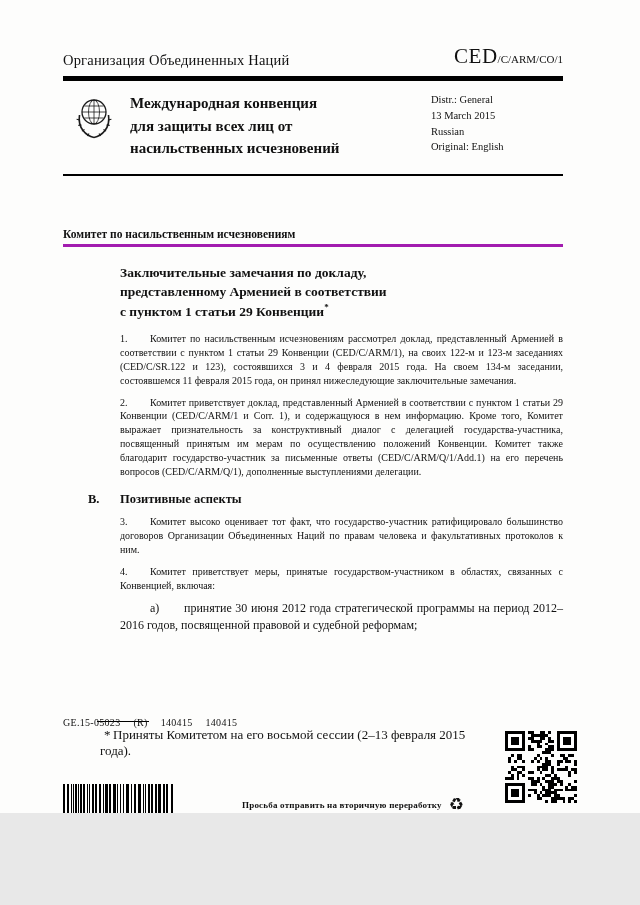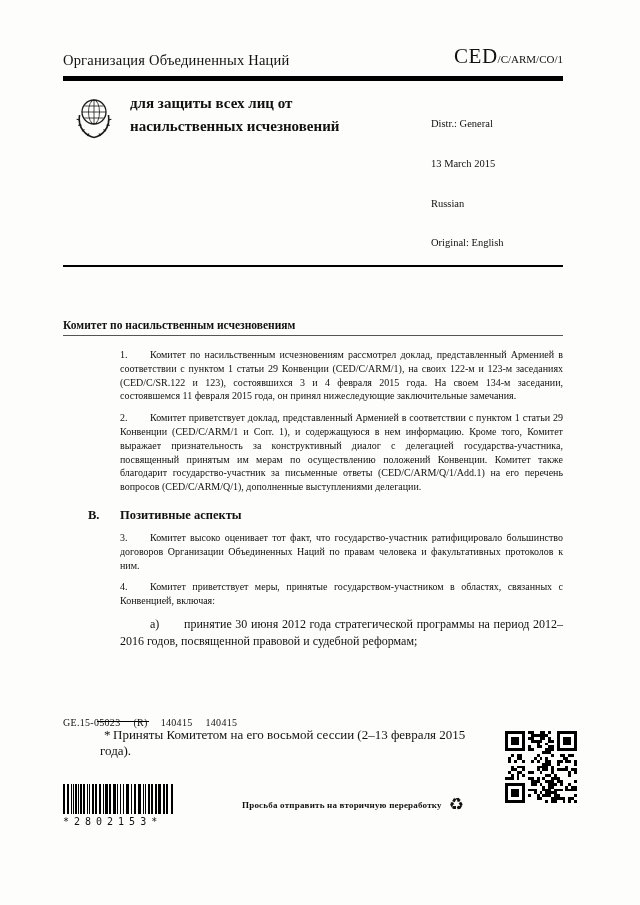--- a/index.html
+++ b/index.html
@@ -1,20 +1,20 @@
 <!DOCTYPE html>
 <html><head>
 <meta charset="utf-8">
 <style>
   * { box-sizing: border-box; margin: 0; padding: 0; }
   html, body { background: #e8e8e8; }
   body { font-family: "Liberation Serif", serif; color: #111; }
   .page {
     position: relative;
-    width: 640px; height: 905px;
+    width: 640px; height: 813px;
     margin: 0 auto;
     background: #fdfdfc;
     overflow: hidden;
   }
   .content { padding: 0 77px 0 63px; }
 
   
   .top-header {
     margin-top: 44px;
     display: flex; justify-content: space-between; align-items: flex-end;
@@ -28,28 +28,28 @@
   
   .masthead {
     display: flex; align-items: flex-start;
     padding: 11px 0 14px 8px;
     border-bottom: 2px solid #000;
   }
   .emblem { width: 46px; height: 50px; flex: 0 0 auto; margin-top: 1px; }
   .conv-title { margin-left: 13px; font-weight: bold; font-size: 15px; line-height: 1.5; }
   .conv-title span { display: block; }
   .distr-block { margin-left: auto; font-size: 10.5px; line-height: 1.5; width: 132px; }
-  .distr-block span { display: block; margin-top: 24px; }
+  .distr-block span { display: block; }
 
   
   .committee {
     margin-top: 52px;
     font-weight: bold; font-size: 11.5px;
     padding-bottom: 4px;
-    border-bottom: 1px solid #a21caf;
+    border-bottom: 3px solid #a21caf;
   }
 
   
   .doc-title { margin: 16px 0 0 57px; font-weight: bold; font-size: 13.5px; line-height: 1.42; }
   .doc-title span.line { display: block; }
   .doc-title sup { font-size: 9px; vertical-align: super; }
 
   .para { margin: 8px 0 0 57px; font-size: 10px; line-height: 1.38; text-align: justify; }
   .para:first-of-type { margin-top: 12px; }
   .pnum { display: inline-block; width: 30px; }
@@ -105,33 +105,39 @@
           <line x1="13.3" y1="13" x2="32.7" y2="13" stroke-width="0.8"></line>
           <line x1="13.3" y1="25" x2="32.7" y2="25" stroke-width="0.8"></line>
           <line x1="23" y1="7" x2="23" y2="31" stroke-width="0.8"></line>
           <path d="M8.5 22 C6.5 35 15 43 23 44.5" stroke-width="1.6"></path>
           <path d="M37.5 22 C39.5 35 31 43 23 44.5" stroke-width="1.6"></path>
           <path d="M9 27 l-3.4 -0.8 M10.5 32 l-3.2 0.4 M13.5 36.5 l-2.6 1.6 M18 40.5 l-1.6 2.4" stroke-width="1.1"></path>
           <path d="M37 27 l3.4 -0.8 M35.5 32 l3.2 0.4 M32.5 36.5 l2.6 1.6 M28 40.5 l1.6 2.4" stroke-width="1.1"></path>
         </g>
       </svg>
       <div class="conv-title">
+        <span>Международная конвенция</span>
         <span>для защиты всех лиц от</span>
         <span>насильственных исчезновений</span>
       </div>
       <div class="distr-block">
         <span>Distr.: General</span>
         <span>13 March 2015</span>
         <span>Russian</span>
         <span>Original: English</span>
       </div>
     </div>
 
     <div class="committee">Комитет по насильственным исчезновениям</div>
 
+    <div class="doc-title">
+      <span class="line">Заключительные замечания по докладу,</span>
+      <span class="line">представленному Арменией в соответствии</span>
+      <span class="line"><span>с пунктом 1 статьи 29 Конвенции</span><sup>*</sup></span>
+    </div>
 
     <p class="para"><span class="pnum">1.</span><span>Комитет по насильственным исчезновениям рассмотрел доклад, представленный Арменией в соответствии с пунктом 1 статьи 29 Конвенции (CED/C/ARM/1), на своих 122-м и 123-м заседаниях (CED/C/SR.122 и 123), состоявшихся 3 и 4 февраля 2015 года. На своем 134-м заседании, состоявшемся 11 февраля 2015 года, он принял нижеследующие заключительные замечания.</span></p>
 
 
     <p class="para"><span class="pnum">2.</span><span>Комитет приветствует доклад, представленный Арменией в соответствии с пунктом 1 статьи 29 Конвенции (CED/C/ARM/1 и Corr. 1), и содержащуюся в нем информацию. Кроме того, Комитет выражает признательность за конструктивный диалог с делегацией государства-участника, посвященный принятым им мерам по осуществлению положений Конвенции. Комитет также благодарит государство-участник за письменные ответы (CED/C/ARM/Q/1/Add.1) на его перечень вопросов (CED/C/ARM/Q/1), дополненные выступлениями делегации.</span></p>
 
     <div class="sec-heading"><span class="sec-letter">B.</span><span>Позитивные аспекты</span></div>
 
     <p class="para"><span class="pnum">3.</span><span>Комитет высоко оценивает тот факт, что государство-участник ратифицировало большинство договоров Организации Объединенных Наций по правам человека и факультативных протоколов к ним.</span></p>
 

